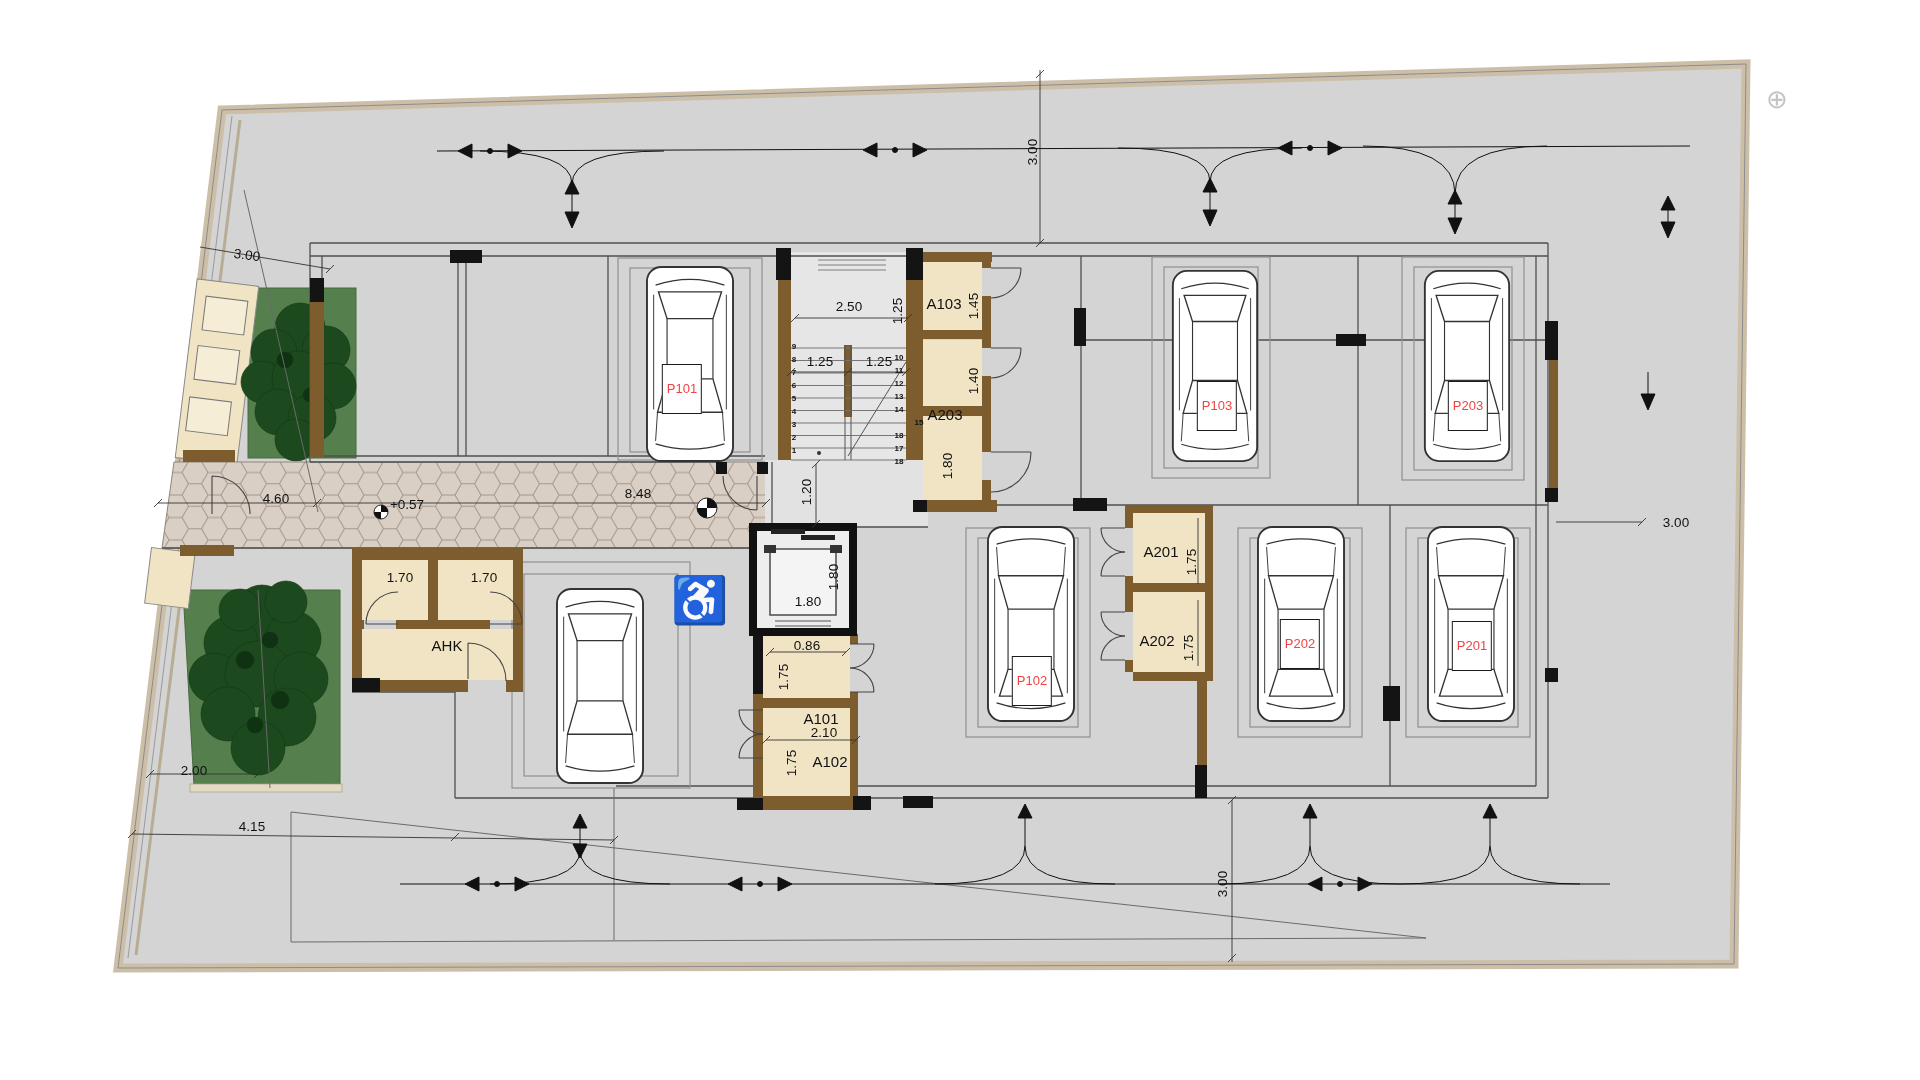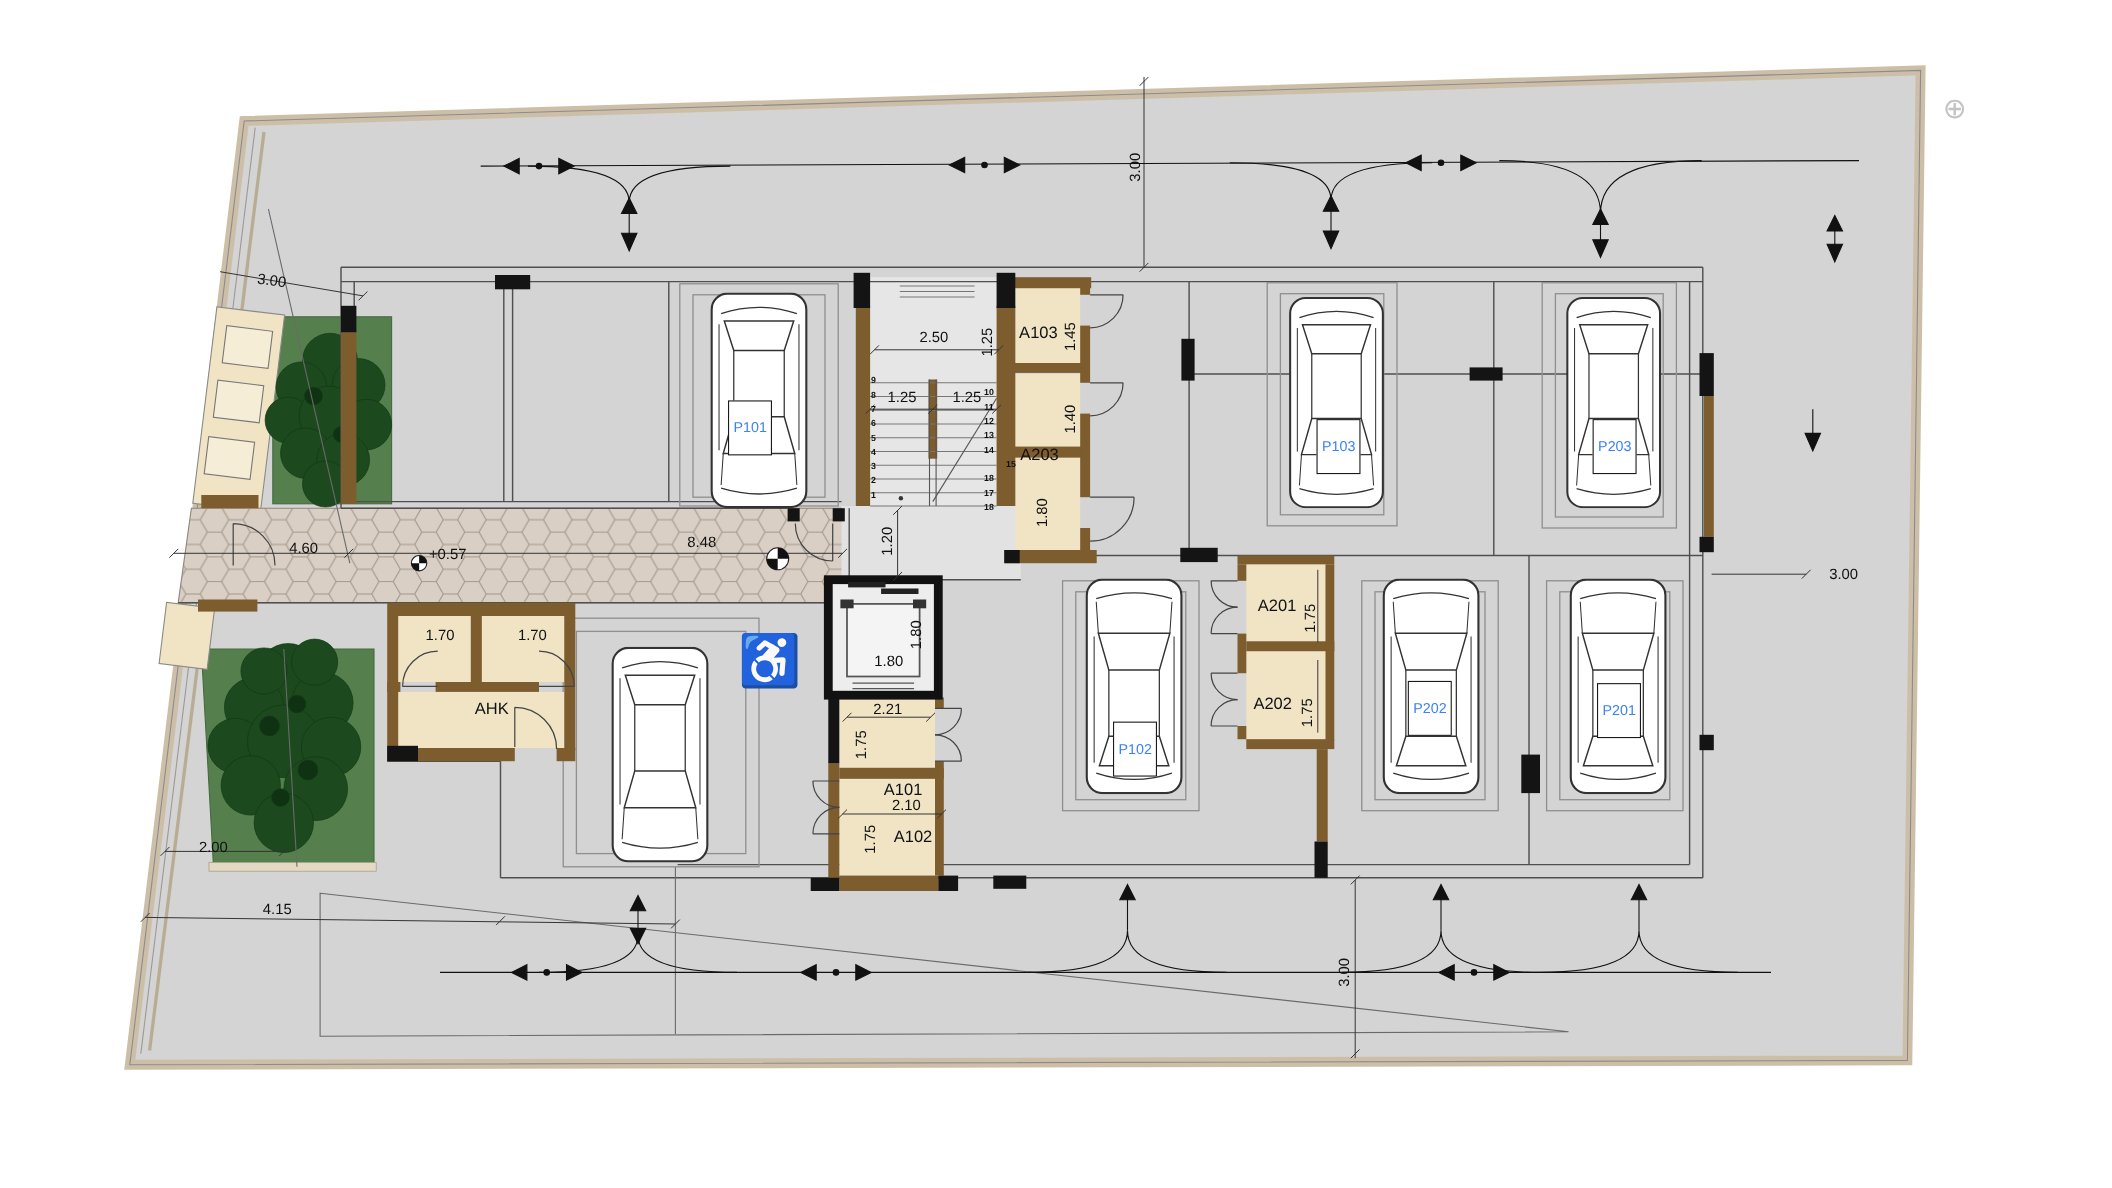--- a/index.html
+++ b/index.html
@@ -3,21 +3,21 @@
 <meta charset="utf-8">
 <style>
   html,body{margin:0;padding:0;background:#fff;width:1920px;height:1080px;overflow:hidden;}
   #plan{position:relative;width:1920px;height:1080px;background:#fff;font-family:"Liberation Sans",sans-serif;}
   #plan svg{position:absolute;left:0;top:0;}
   .lbl{position:absolute;font:13.5px "Liberation Sans",sans-serif;color:#111;
        transform:translate(-50%,-50%);white-space:nowrap;z-index:5;}
   .v{transform:translate(-50%,-50%) rotate(-90deg);}
   .r8{transform:translate(-50%,-50%) rotate(8deg);}
   .room{font-size:15px;}
-  .plate{position:absolute;font:13px "Liberation Sans",sans-serif;color:#3b82f6;background:#fff;
+  .plate{position:absolute;font:13px "Liberation Sans",sans-serif;color:#ef4444;background:#fff;
          border:1.5px solid #1a1a1a;padding:16px 4px;line-height:16px;
          transform:translate(-50%,-50%);white-space:nowrap;z-index:6;}
   .step{position:absolute;font:bold 8px "Liberation Sans",sans-serif;color:#111;
         transform:translate(-50%,-50%);z-index:5;}
   .icon-wc{font-size:46px;color:#3d3d3d;z-index:4;}
   .icon-corner{font-size:26px;color:#c4c4c4;}
 </style>
 </head>
 <body>
 
@@ -412,21 +412,21 @@
 <div class="lbl room" style="left:944px;top:303px;">A103</div>
 <div class="lbl v" style="left:973px;top:306px;">1.45</div>
 <div class="lbl room" style="left:945px;top:374px;margin-top:40px;">A203</div>
 <div class="lbl v" style="left:973px;top:381px;">1.40</div>
 <div class="lbl v" style="left:947px;top:466px;">1.80</div>
 <div class="lbl v" style="left:806px;top:492px;">1.20</div>
 
 <div class="lbl v" style="left:833px;top:577px;">1.80</div>
 <div class="lbl" style="left:808px;top:601px;">1.80</div>
 
-<div class="lbl" style="left:807px;top:645px;">2.21</div>
+<div class="lbl" style="left:807px;top:645px;">0.86</div>
 <div class="lbl v" style="left:783px;top:677px;">1.75</div>
 <div class="lbl room" style="left:821px;top:676px;margin-top:42px;">A101</div>
 <div class="lbl" style="left:824px;top:732px;">2.10</div>
 <div class="lbl room" style="left:830px;top:761px;">A102</div>
 <div class="lbl v" style="left:791px;top:763px;">1.75</div>
 
 <div class="lbl room" style="left:1161px;top:551px;">A201</div>
 <div class="lbl v" style="left:1191px;top:562px;">1.75</div>
 <div class="lbl room" style="left:1157px;top:640px;">A202</div>
 <div class="lbl v" style="left:1188px;top:648px;">1.75</div>

